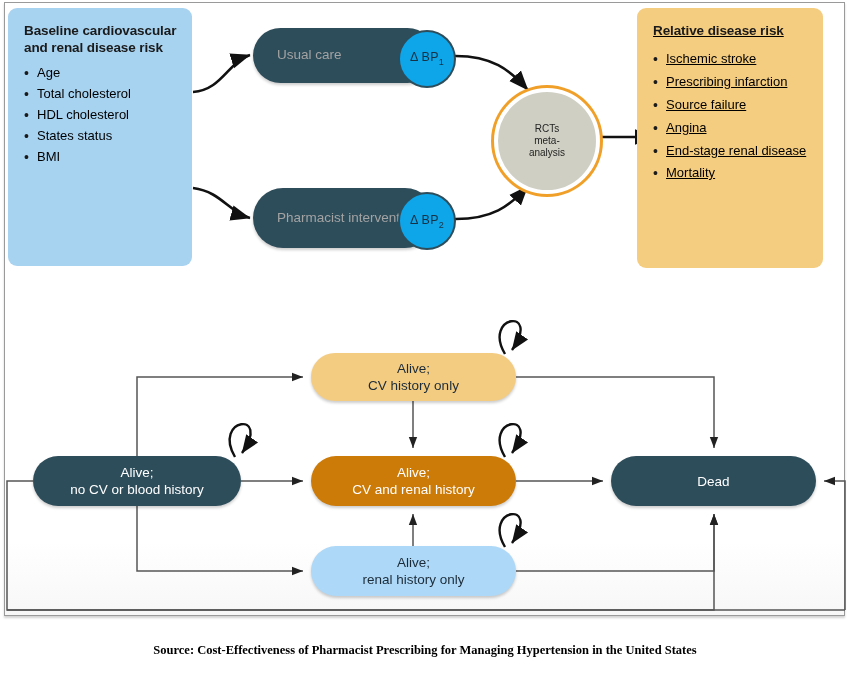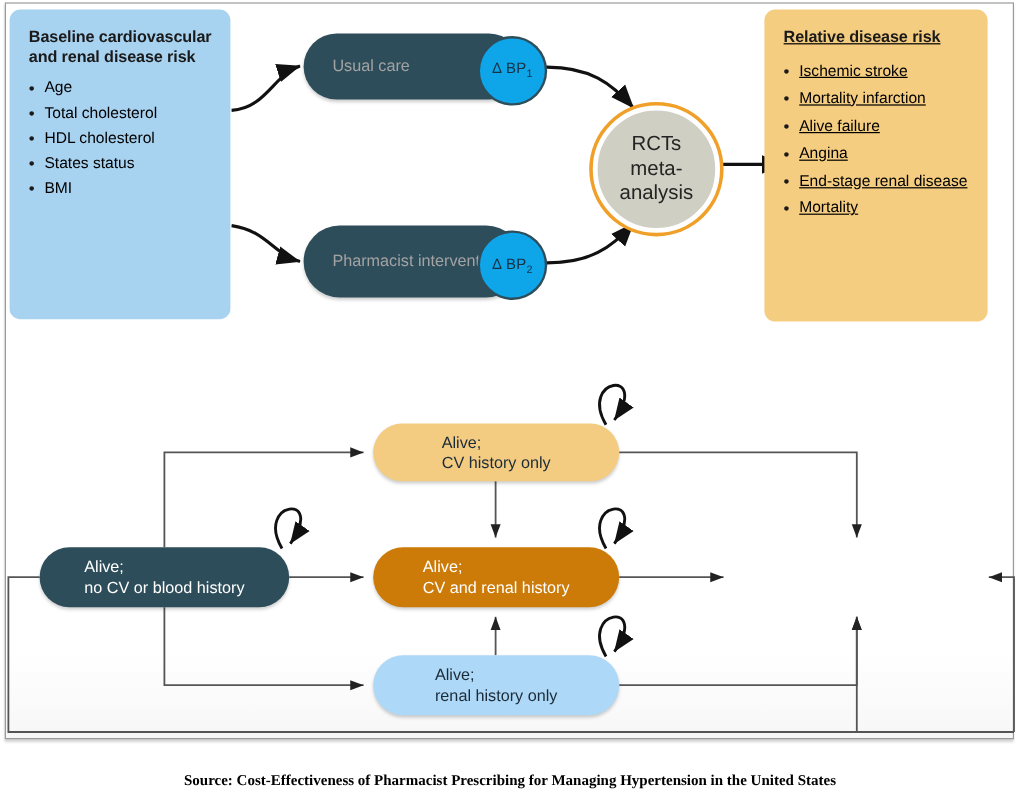--- a/index.html
+++ b/index.html
@@ -67,26 +67,26 @@
   #bp1{left:400px;top:31.5px;}
   #bp2{left:400px;top:194px;}
 
   
   #rct{
     position:absolute;left:494px;top:88px;width:98px;height:98px;border-radius:50%;
     background:#cfcfc4;border:4px solid #ffffff;
     box-shadow:0 0 0 3px #f0a028;
     display:flex;align-items:center;justify-content:center;text-align:center;
   }
-  #rct .rtext{font-size:17px;line-height:1.22;color:#242424;}
+  #rct .rtext{font-size:10px;line-height:1.22;color:#242424;}
 
   
   .state{
     position:absolute;box-sizing:border-box;border-radius:999px;
-    display:flex;align-items:center;justify-content:center;text-align:left;
+    display:flex;align-items:center;justify-content:center;text-align:center;
     box-shadow:0 2px 3px rgba(0,0,0,0.20);
   }
   .state .stext{font-size:13.5px;line-height:1.26;}
   .state.dark .stext{color:#ffffff;}
   .state.orange .stext{color:#ffffff;}
   .state.light .stext{color:#1b2b38;}
   .state.sand .stext{color:#1b2b38;}
 
   #st-none{left:33px;top:456px;width:208px;height:50px;background:#2e4d5b;}
   #st-cv{left:311px;top:353px;width:205px;height:48px;background:#f3cc82;}
@@ -229,22 +229,22 @@
       <span>RCTs</span><br>
       <span>meta-</span><br>
       <span>analysis</span>
     </div>
   </div>
 
   <div class="sidepanel" id="risk-panel">
     <div class="ptitle">Relative disease risk</div>
     <ul>
       <li>Ischemic stroke</li>
-      <li>Mortality infarction</li>
-      <li>Alive failure</li>
+      <li>Prescribing infarction</li>
+      <li>Source failure</li>
       <li>Angina</li>
       <li>End-stage renal disease</li>
       <li>Mortality</li>
     </ul>
   </div>
 
   <div class="state dark" id="st-none">
     <div class="stext">
       <span>Alive;</span><br>
       <span>no CV or blood history</span>
@@ -265,16 +265,21 @@
     </div>
   </div>
 
   <div class="state light" id="st-renal">
     <div class="stext">
       <span>Alive;</span><br>
       <span>renal history only</span>
     </div>
   </div>
 
+  <div class="state dark" id="st-dead">
+    <div class="stext">
+      <span>Dead</span>
+    </div>
+  </div>
 
   <div id="source">Source: Cost-Effectiveness of Pharmacist Prescribing for Managing Hypertension in the United States</div>
 
 </div>
 
 </body></html>

